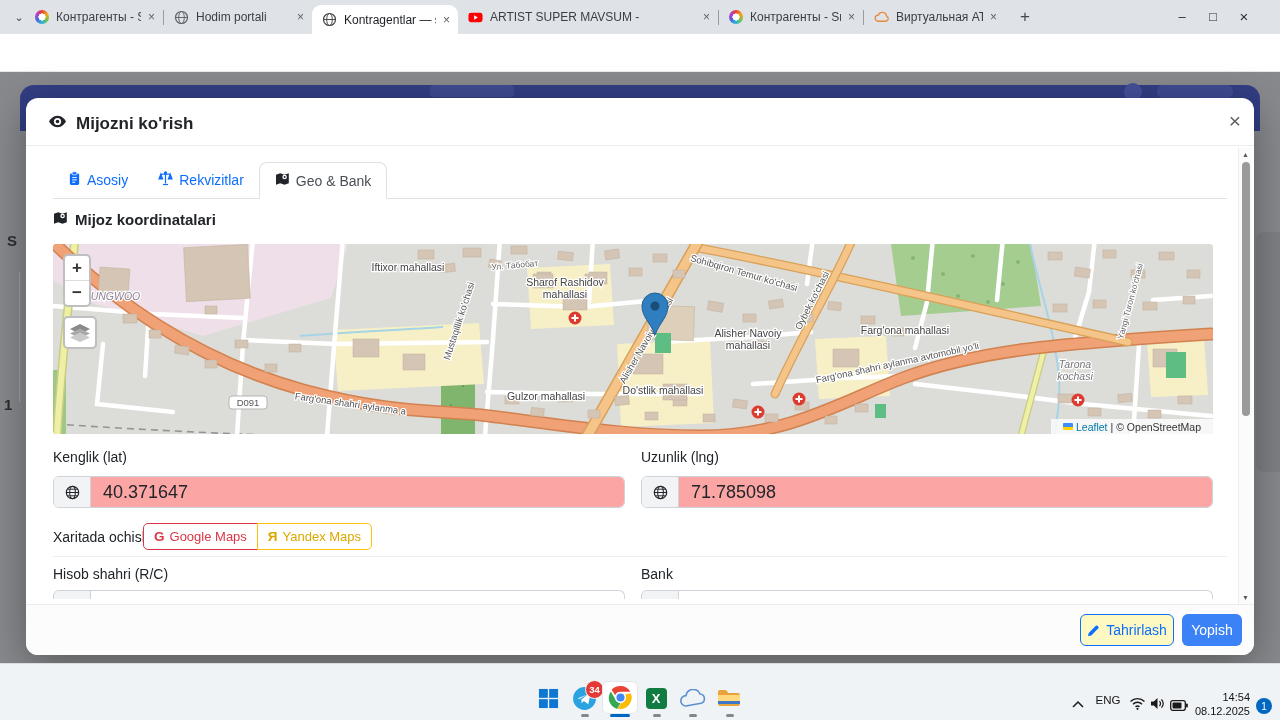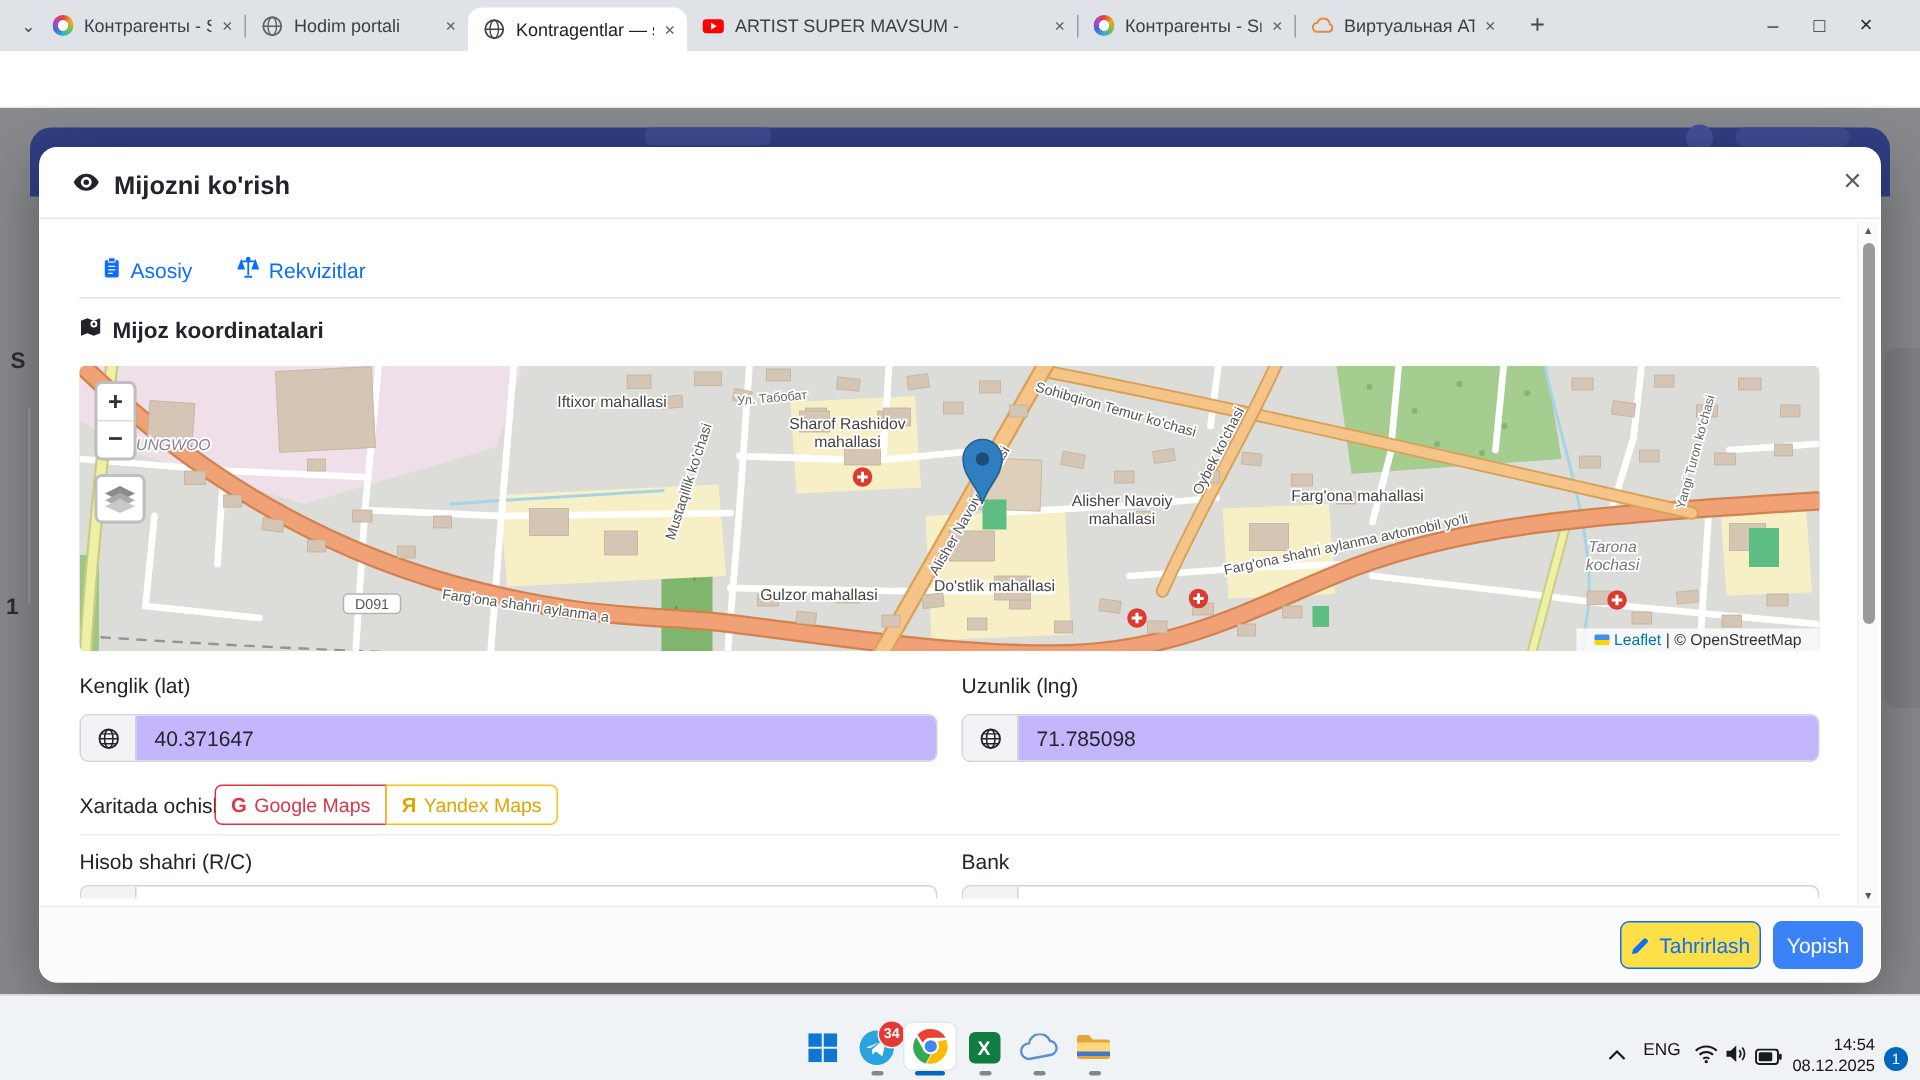--- a/index.html
+++ b/index.html
@@ -40,29 +40,29 @@
   .secttl{display:flex;align-items:center;gap:7px;font-size:15px;font-weight:700;color:#212529;}
   .mapbox{left:27px;top:146px;width:1160px;height:190px;border-radius:4px;overflow:hidden;background:#dcdcd8;}
   .lfctl{background:#fff;border:2px solid rgba(0,0,0,.25);border-radius:5px;box-sizing:border-box;}
   .zbtn{width:100%;height:24px;display:flex;align-items:center;justify-content:center;font-size:17px;font-weight:bold;color:#333;}
   .attrib{right:0;bottom:0;height:15px;background:rgba(255,255,255,.78);font-size:10.5px;color:#333;display:flex;align-items:center;padding:0 12px;gap:3px;}
   .uaflag{display:inline-block;width:10px;height:7px;border-radius:1px;background:linear-gradient(#3f8ef7 0 50%,#ffd500 50% 100%);}
   .leaflink{color:#0078a8;}
   .flabel{font-size:14px;color:#212529;}
   .igroup{height:32px;display:flex;border:1px solid #ced4da;border-radius:6px;box-sizing:border-box;overflow:hidden;background:#fff;}
   .iaddon{width:36px;background:#f1f3f5;border-right:1px solid #ced4da;display:flex;align-items:center;justify-content:center;flex:0 0 auto;}
-  .fld{border:0;outline:0;flex:1;font-family:"Liberation Sans",sans-serif;font-size:14px;color:#212529;padding:0 12px;background:#c4b5fd;min-width:0;}
+  .fld{border:0;outline:0;flex:1;font-family:"Liberation Sans",sans-serif;font-size:18px;color:#212529;padding:0 12px;background:#fca5a5;min-width:0;}
   .mapbtn{height:27px;display:inline-flex;align-items:center;gap:5px;padding:0 10px;background:#fff;font-size:13px;box-sizing:border-box;}
   .gbtn{border:1px solid #dc3545;color:#dc3545;border-radius:5px 0 0 5px;}
   .ybtn{border:1px solid #ffc107;color:#dba700;border-radius:0 5px 5px 0;margin-left:-1px;}
   .bletter{font-weight:bold;font-size:13.5px;}
   .clipfld{height:9px;border:1px solid #ced4da;border-bottom:0;border-radius:6px 6px 0 0;overflow:hidden;display:flex;box-sizing:border-box;}
   .clipfld .iaddon{height:100%;}
   .mfooter{left:0;top:506px;width:1228px;height:51px;background:#fcfcfd;border-top:1px solid #e9ecef;border-radius:0 0 12px 12px;box-sizing:border-box;}
-  .btn-edit{left:1054px;top:9px;width:94px;height:32px;border:1px solid #0d6efd;border-radius:6px;background:#fde047;color:#0d6efd;font-size:14px;display:flex;align-items:center;justify-content:center;gap:6px;box-sizing:border-box;}
+  .btn-edit{left:1054px;top:9px;width:94px;height:32px;border:1px solid #0d6efd;border-radius:6px;background:#fef9c3;color:#0d6efd;font-size:14px;display:flex;align-items:center;justify-content:center;gap:6px;box-sizing:border-box;}
   .btn-close{left:1156px;top:9px;width:60px;height:32px;border-radius:6px;background:#3b82f6;color:#fff;font-size:14px;display:flex;align-items:center;justify-content:center;box-sizing:border-box;}
   .sbar{left:1212px;top:50px;width:14px;height:456px;background:#fbfbfb;border-left:1px solid #ededed;box-sizing:border-box;}
   .sarrow{left:0;width:13px;text-align:center;font-size:7px;color:#595959;}
   .sthumb{left:3px;top:14px;width:8px;height:254px;background:#9a9a9a;border-radius:4px;}
   
   .mlabel text{font-family:"Liberation Sans",sans-serif;font-size:10.5px;fill:#444;paint-order:stroke;stroke:#ffffff;stroke-width:2.4px;text-anchor:middle;}
   .mlabel text.street{font-size:9.5px;fill:#555;}
   .mlabel text.ital{font-style:italic;fill:#8d7f96;}
   .mlabel text.wital{font-style:italic;fill:#77777c;}
   .mlabel text.tiny{font-size:8.5px;fill:#666;}
@@ -243,20 +243,30 @@
             <g stroke="#0d6efd" stroke-width="1.2" fill="#0d6efd">
               <line x1="7.5" y1="1.5" x2="7.5" y2="12.5"></line>
               <line x1="2.8" y1="3.2" x2="12.2" y2="3.2"></line>
               <path d="M2.8 3.2L1 8h3.6zM12.2 3.2L10.4 8H14z"></path>
               <line x1="5" y1="13.5" x2="10" y2="13.5"></line>
               <circle cx="7.5" cy="1.8" r="1"></circle>
             </g>
           </svg>
       </span>
       <span>Rekvizitlar</span>
+    </div>
+    <div class="ntab active">
+      <span>
+        <svg width="15" height="14" viewBox="0 0 15 14">
+            <path d="M1 2.8l4.2-1.6 4.3 1.6L13.8 1.2v10l-4.3 1.6-4.3-1.6L1 12.8z" fill="#212529"></path>
+            <circle cx="9.6" cy="5" r="2.3" fill="#fff"></circle>
+            <circle cx="9.6" cy="5" r="1" fill="#212529"></circle>
+          </svg>
+      </span>
+      <span>Geo &amp; Bank</span>
     </div>
   </div>
 
   <div class="a secttl" style="left:27px;top:113px;">
     <span>
       <svg width="15" height="14" viewBox="0 0 15 14">
           <path d="M1 2.8l4.2-1.6 4.3 1.6L13.8 1.2v10l-4.3 1.6-4.3-1.6L1 12.8z" fill="#212529"></path>
           <circle cx="9.6" cy="5" r="2.3" fill="#fff"></circle>
           <circle cx="9.6" cy="5" r="1" fill="#212529"></circle>
         </svg>

